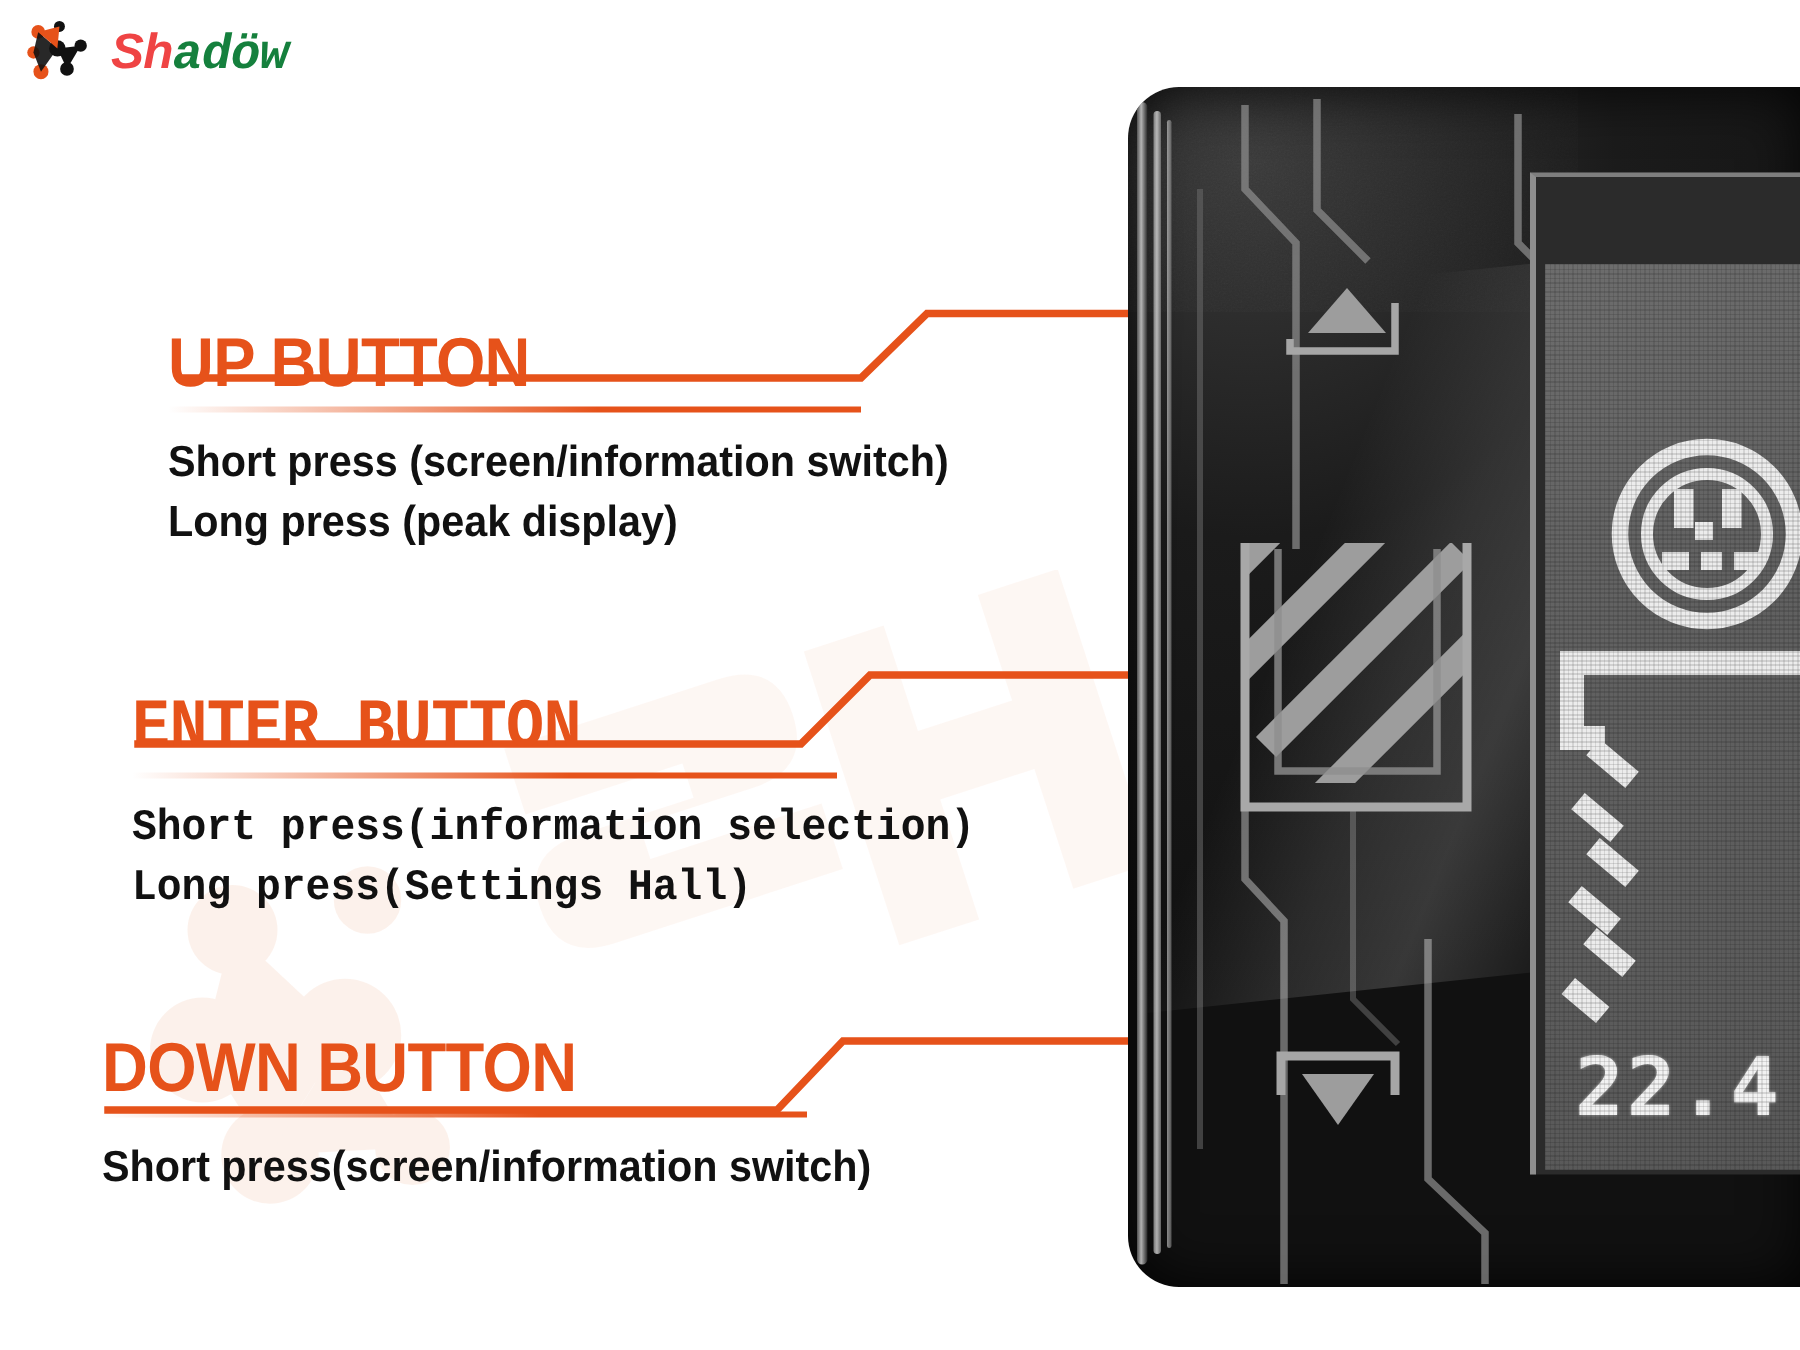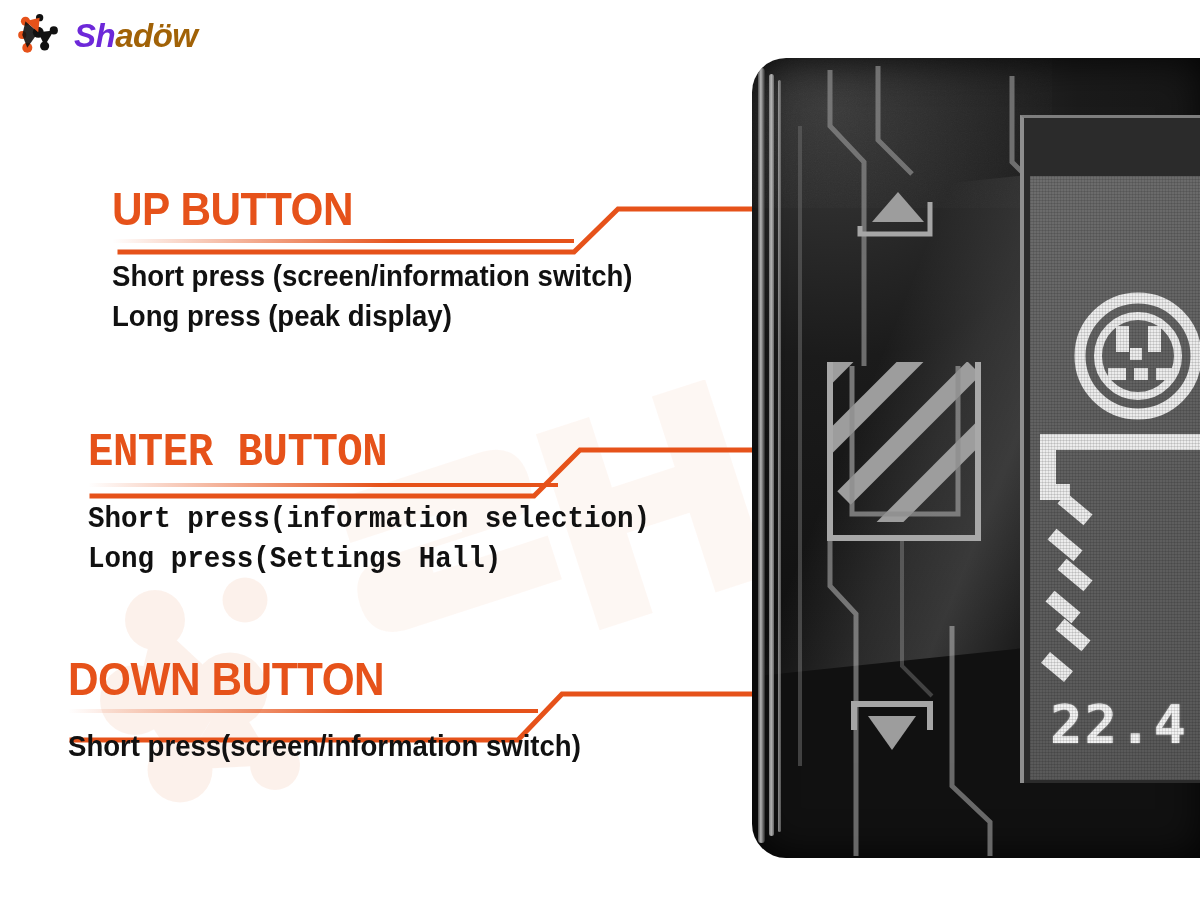--- a/index.html
+++ b/index.html
@@ -15,25 +15,25 @@
   
   .watermark{position:absolute;pointer-events:none;}
   #wm-mark{left:95px;top:575px;width:250px;height:250px;opacity:.30;}
   #wm-text{left:300px;top:380px;width:470px;height:330px;opacity:.22;}
 
   
   #logo{position:absolute;left:18px;top:14px;display:flex;align-items:center;gap:10px;}
   #logo-mark{width:46px;height:42px;flex:0 0 auto;}
   #logo-word{font-style:italic;font-weight:bold;font-size:33px;letter-spacing:-.5px;
              line-height:1;white-space:nowrap;}
-  #logo-word .o{color:#6d28d9;}
-  #logo-word .k{color:#a16207;}
-
-  
-  .callout{position:absolute;}
+  #logo-word .o{color:#ef4444;}
+  #logo-word .k{color:#15803d;font-family:Liberation Mono, monospace;}
+
+  
+  .callout{position:absolute;margin-top:32px;}
   .c-title{
     font-weight:bold;font-style:normal;
     color:#E6521A;
     font-size:44px;
     line-height:1;
     letter-spacing:-.5px;
     white-space:nowrap;
     font-stretch:condensed;
     transform:scaleX(.92);
     transform-origin:left center;

